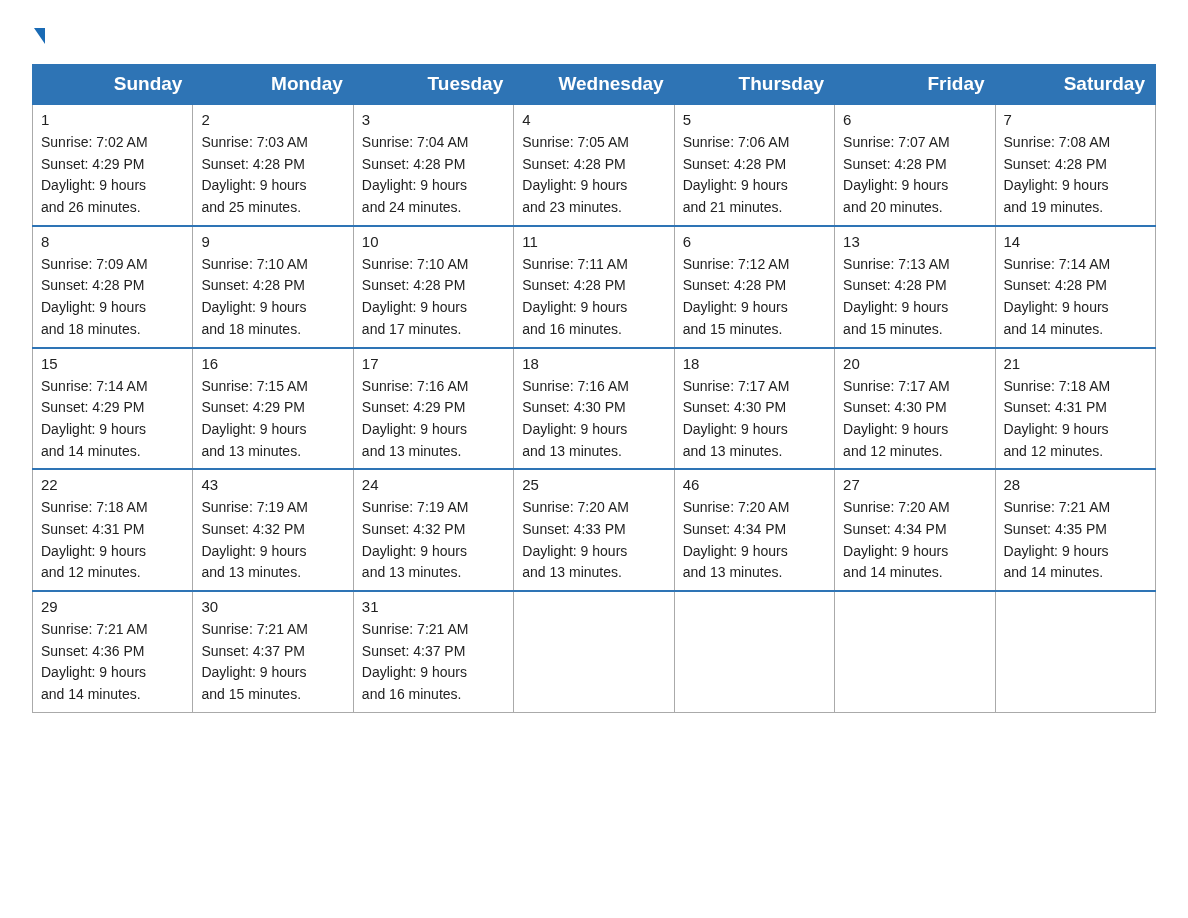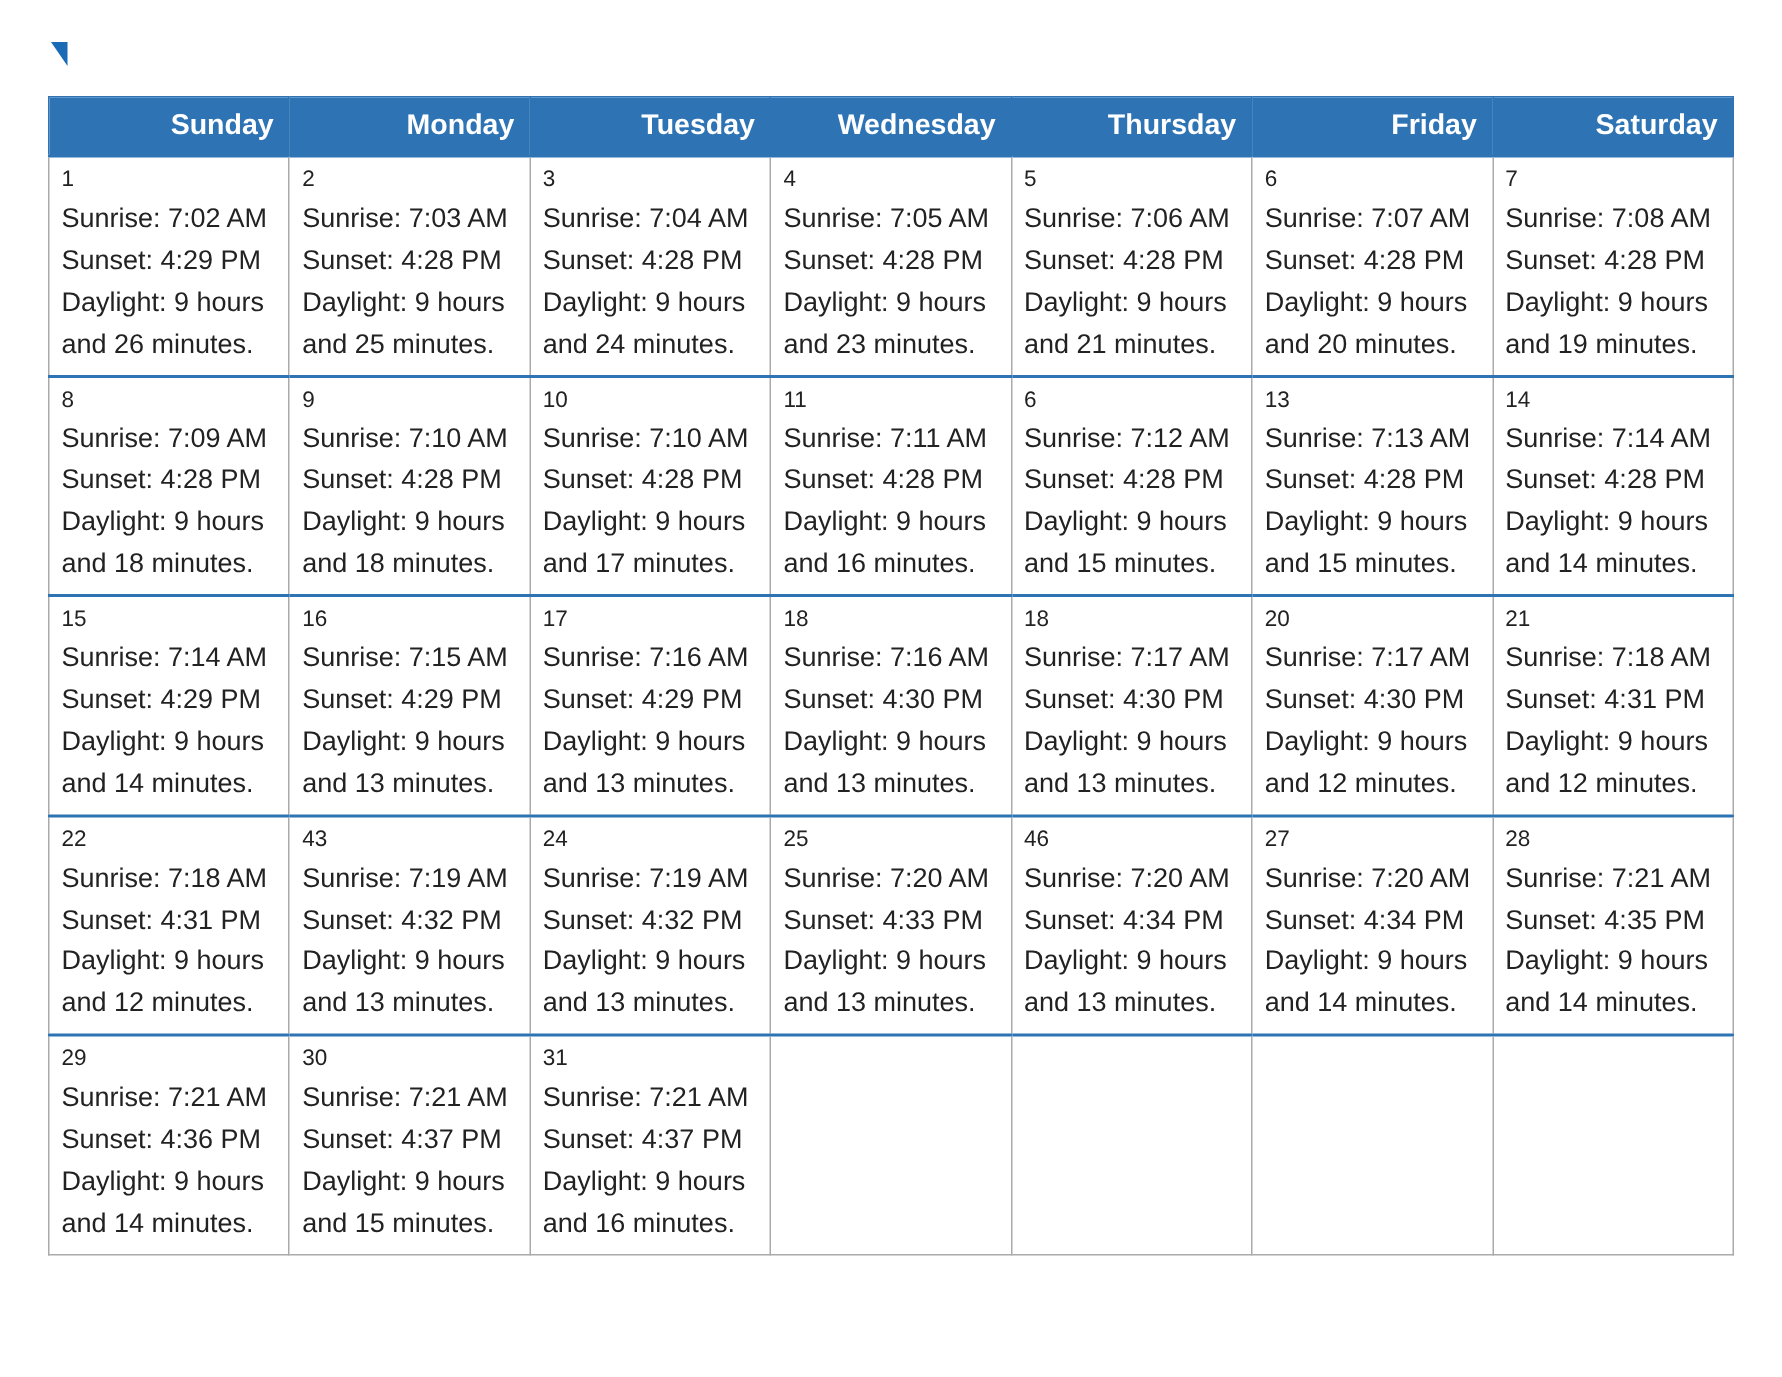--- a/index.html
+++ b/index.html
@@ -76,21 +76,21 @@
     .calendar tr:not(:first-child) td {
       border-top: 2px solid #2e74b5;
     }
     .cell-inner .day-num {
       font-size: 15px;
       font-weight: normal;
       display: block;
       margin-bottom: 4px;
     }
     .cell-inner .day-info {
-      font-size: 18px;
+      font-size: 14px;
       line-height: 1.55;
       color: #222;
     }
     .empty-cell {
       background: #fff;
     }
   </style>
 </head>
 <body>
 

